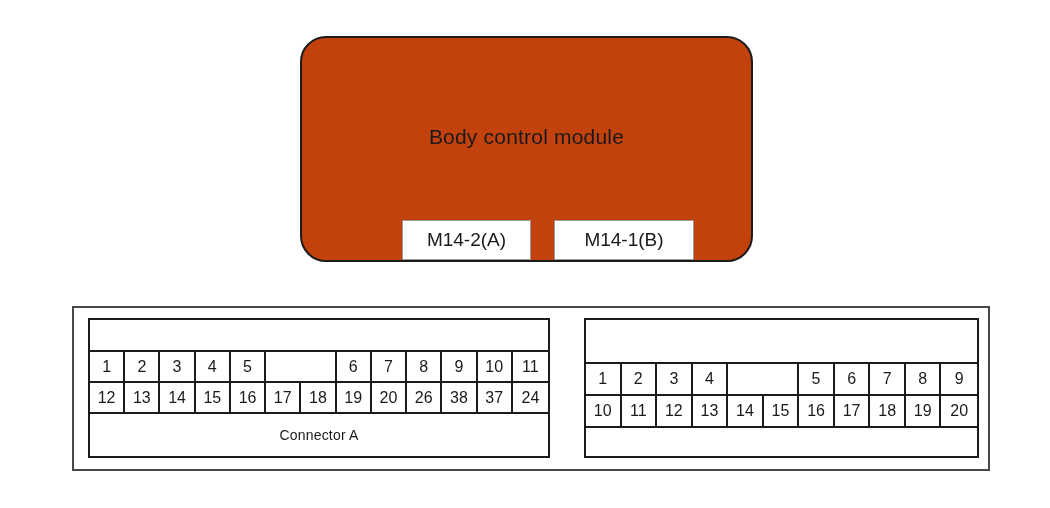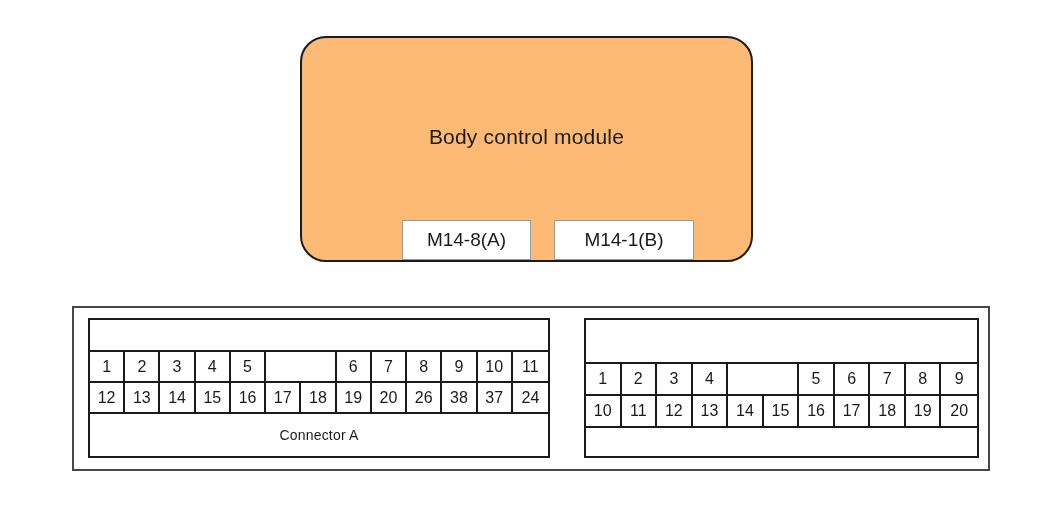--- a/index.html
+++ b/index.html
@@ -19,21 +19,21 @@
     overflow:hidden;
   }
 
   
   .module-box{
     position:absolute;
     left:300px;top:36px;
     width:453px;height:226px;
     border:2px solid var(--line);
     border-radius:26px;
-    background:#fdba74;
+    background:#c2410c;
   }
   .module-title{
     position:absolute;
     left:0;right:0;top:87px;
     text-align:center;
     font-size:21px;
     line-height:24px;
     color:var(--text);
     letter-spacing:0.2px;
   }
@@ -99,21 +99,21 @@
     letter-spacing:0.2px;
   }
 </style>
 </head>
 <body>
 
 <div class="canvas">
 
   <div class="module-box">
     <div class="module-title">Body control module</div>
-    <div class="tag tag-a">M14-8(A)</div>
+    <div class="tag tag-a">M14-2(A)</div>
     <div class="tag tag-b">M14-1(B)</div>
   </div>
 
   <div class="outer-panel">
 
     <div class="conn-block conn-a">
       <div class="band-top"></div>
       <div class="pin-grid" style="grid-template-columns: repeat(13, 1fr);">
           <div class="pin-cell">1</div>
           <div class="pin-cell">2</div>

